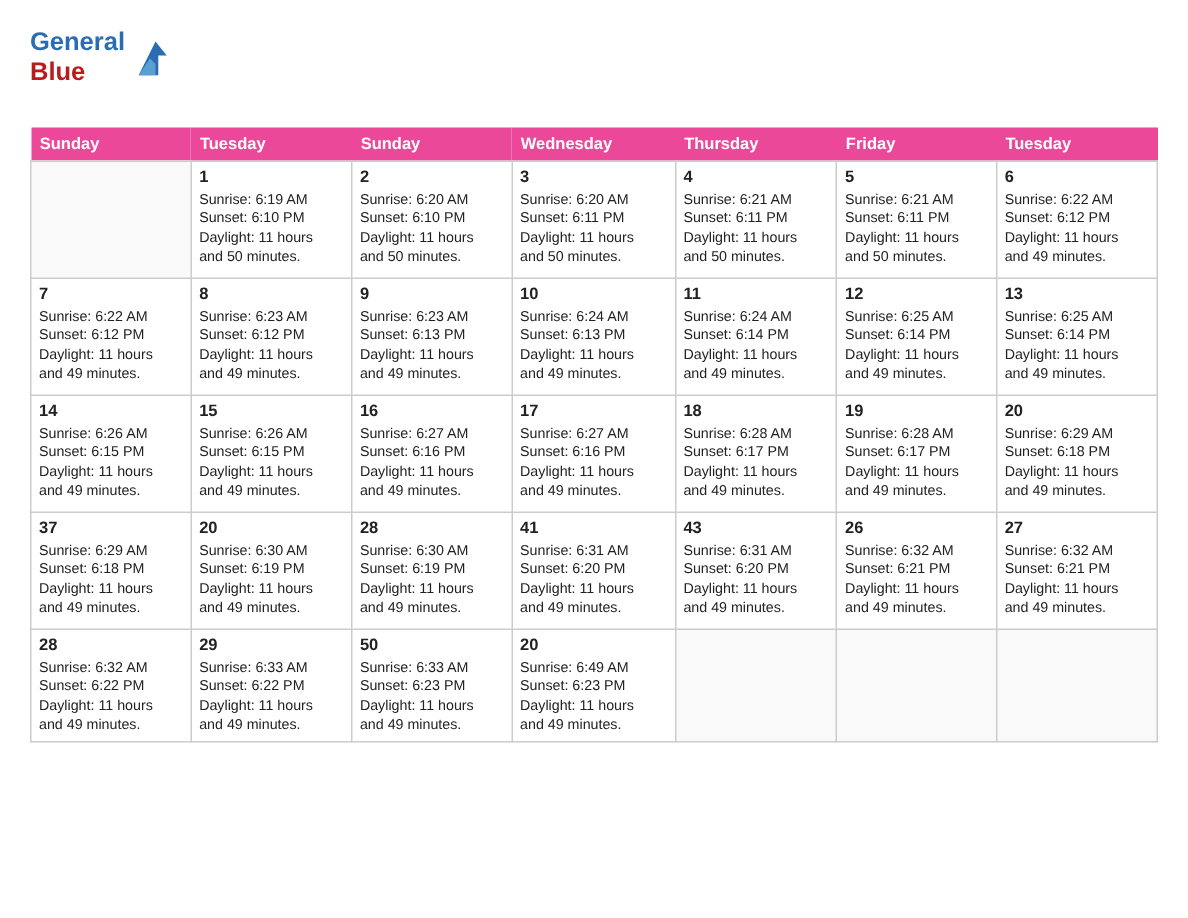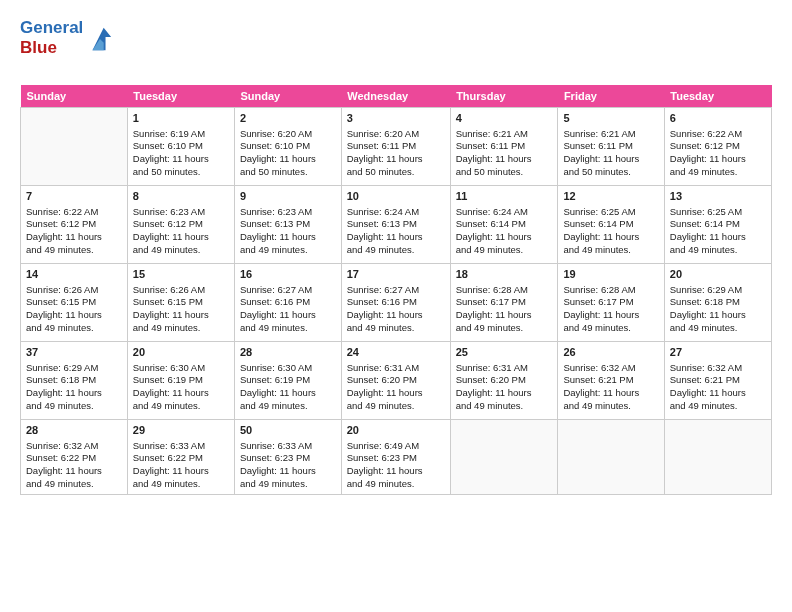--- a/index.html
+++ b/index.html
@@ -291,28 +291,28 @@
             <div>and 49 minutes.</div>
           </td>
           <td>
             <span class="day-num">28</span>
             <div>Sunrise: 6:30 AM</div>
             <div>Sunset: 6:19 PM</div>
             <div>Daylight: 11 hours</div>
             <div>and 49 minutes.</div>
           </td>
           <td>
-            <span class="day-num">24</span>
+            <span class="day-num">41</span>
             <div>Sunrise: 6:31 AM</div>
             <div>Sunset: 6:20 PM</div>
             <div>Daylight: 11 hours</div>
             <div>and 49 minutes.</div>
           </td>
           <td>
-            <span class="day-num">25</span>
+            <span class="day-num">43</span>
             <div>Sunrise: 6:31 AM</div>
             <div>Sunset: 6:20 PM</div>
             <div>Daylight: 11 hours</div>
             <div>and 49 minutes.</div>
           </td>
           <td>
             <span class="day-num">26</span>
             <div>Sunrise: 6:32 AM</div>
             <div>Sunset: 6:21 PM</div>
             <div>Daylight: 11 hours</div>

